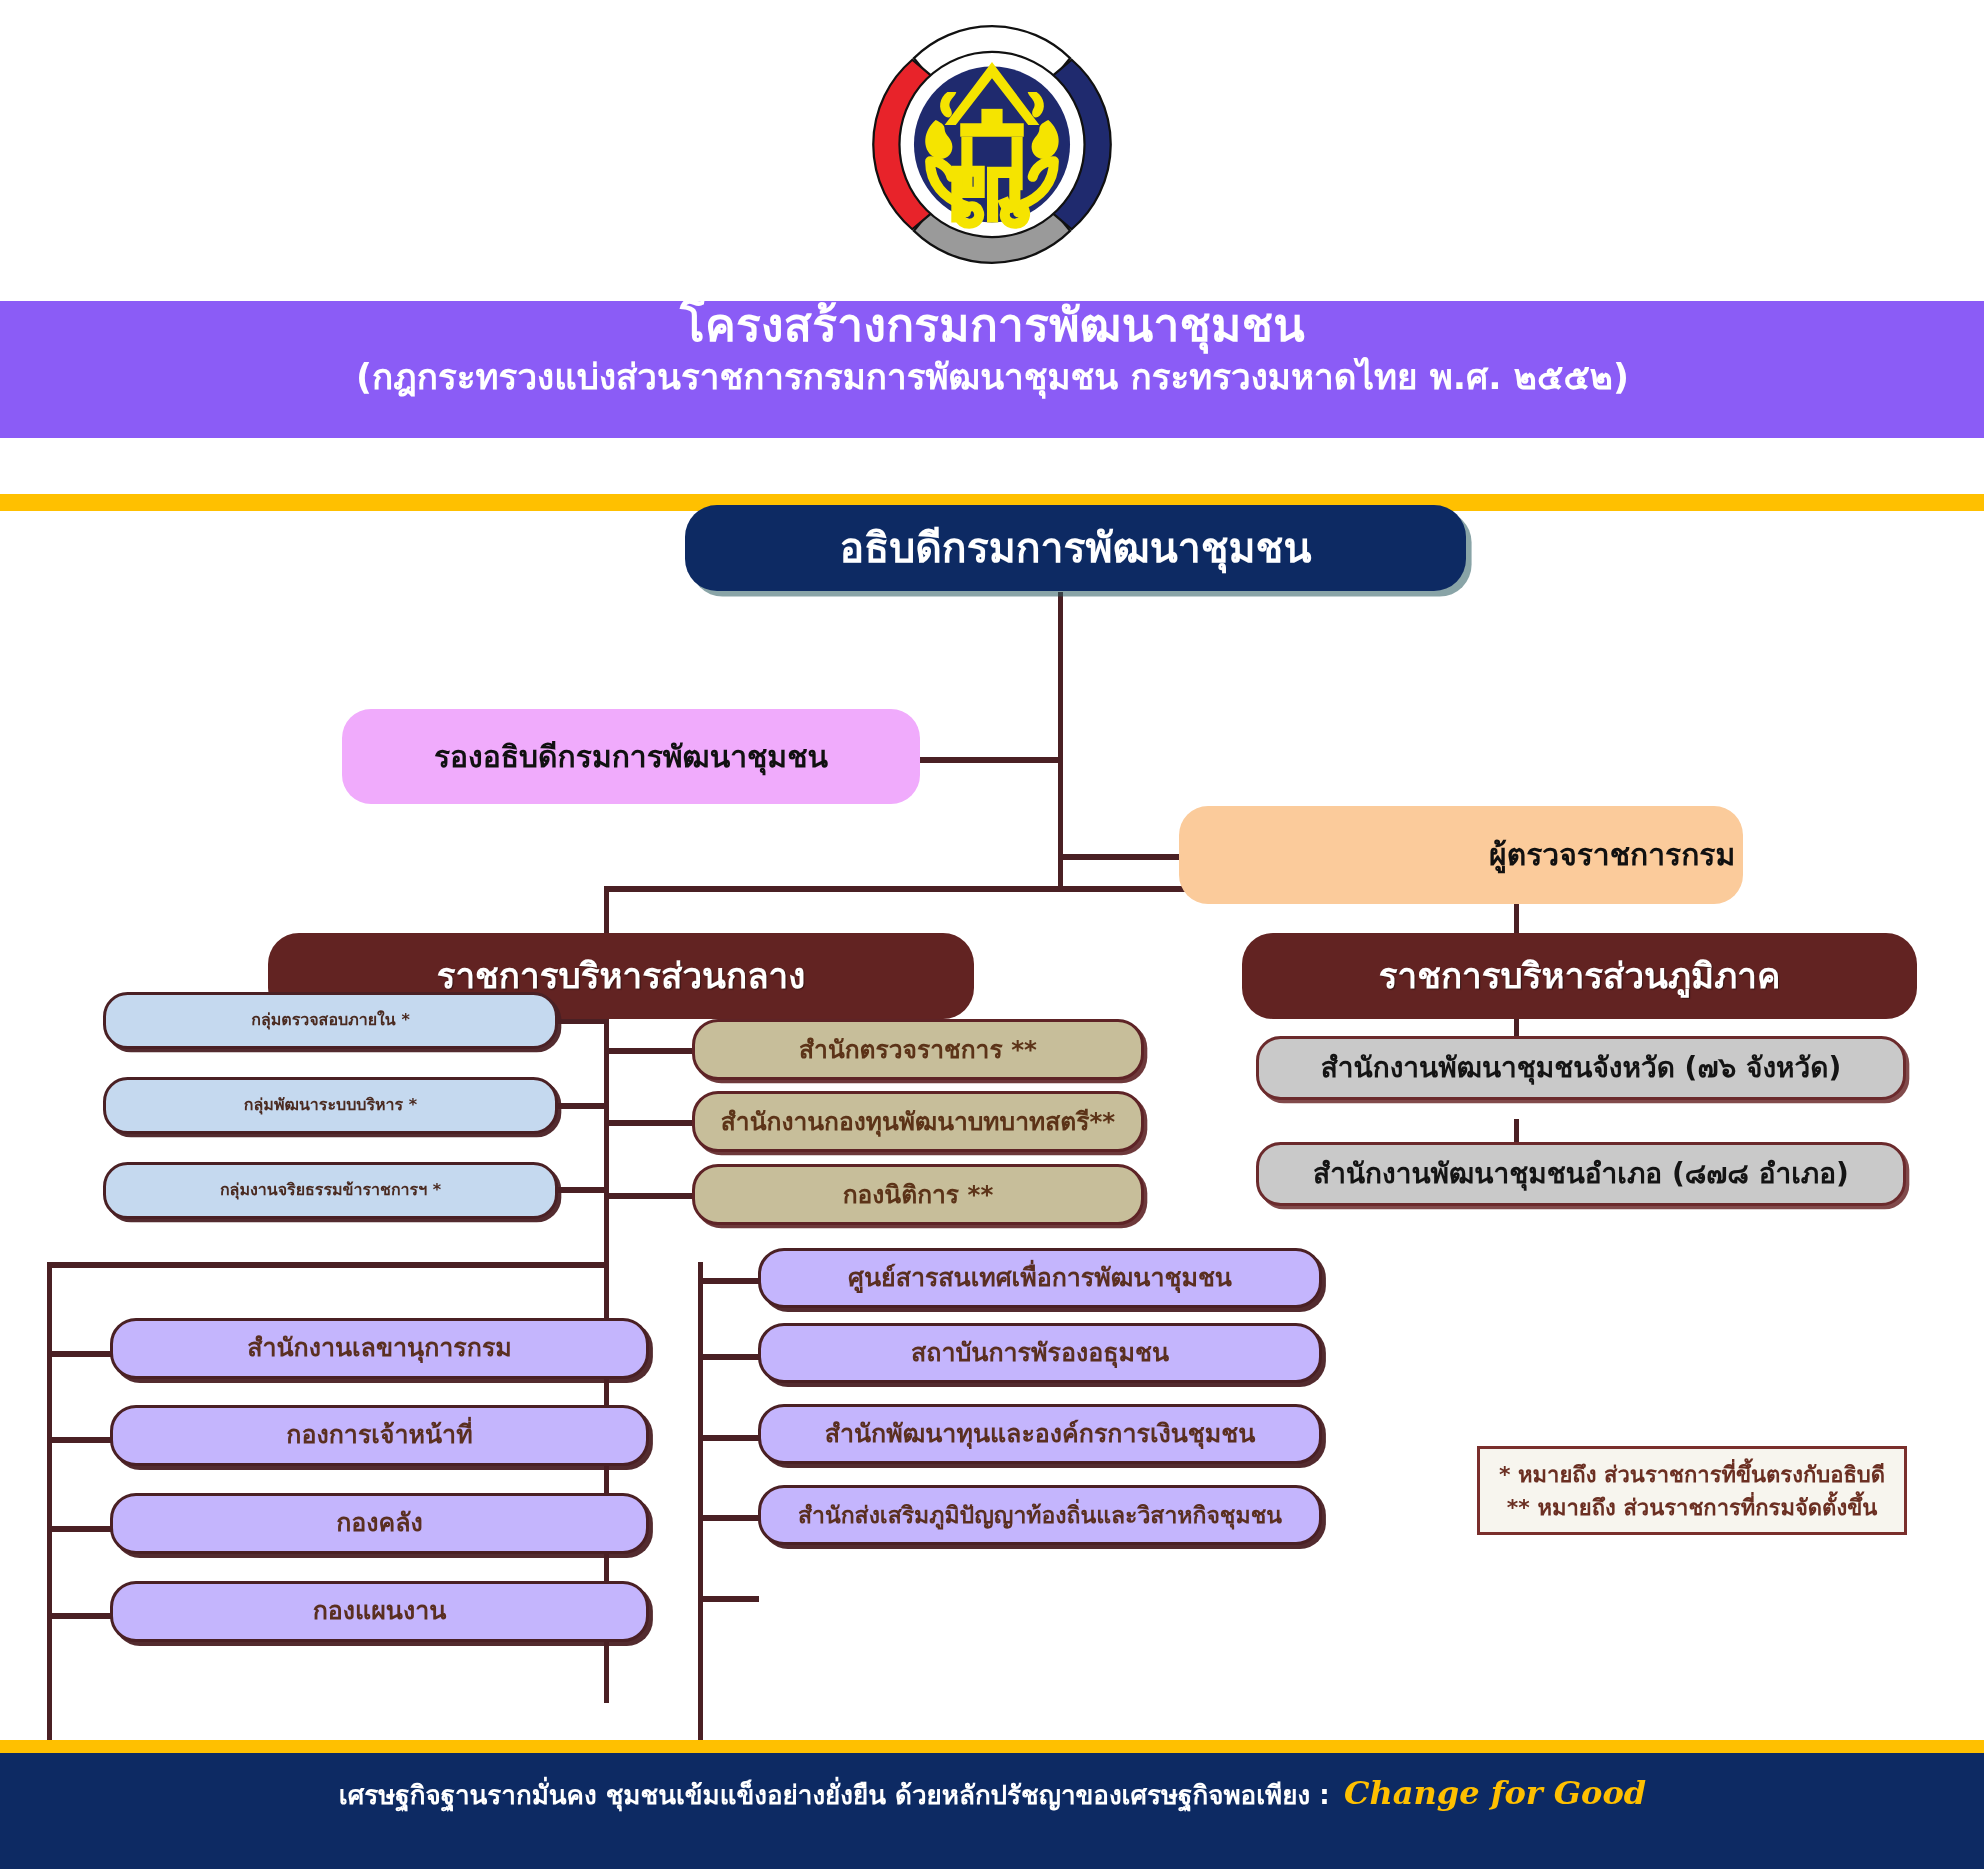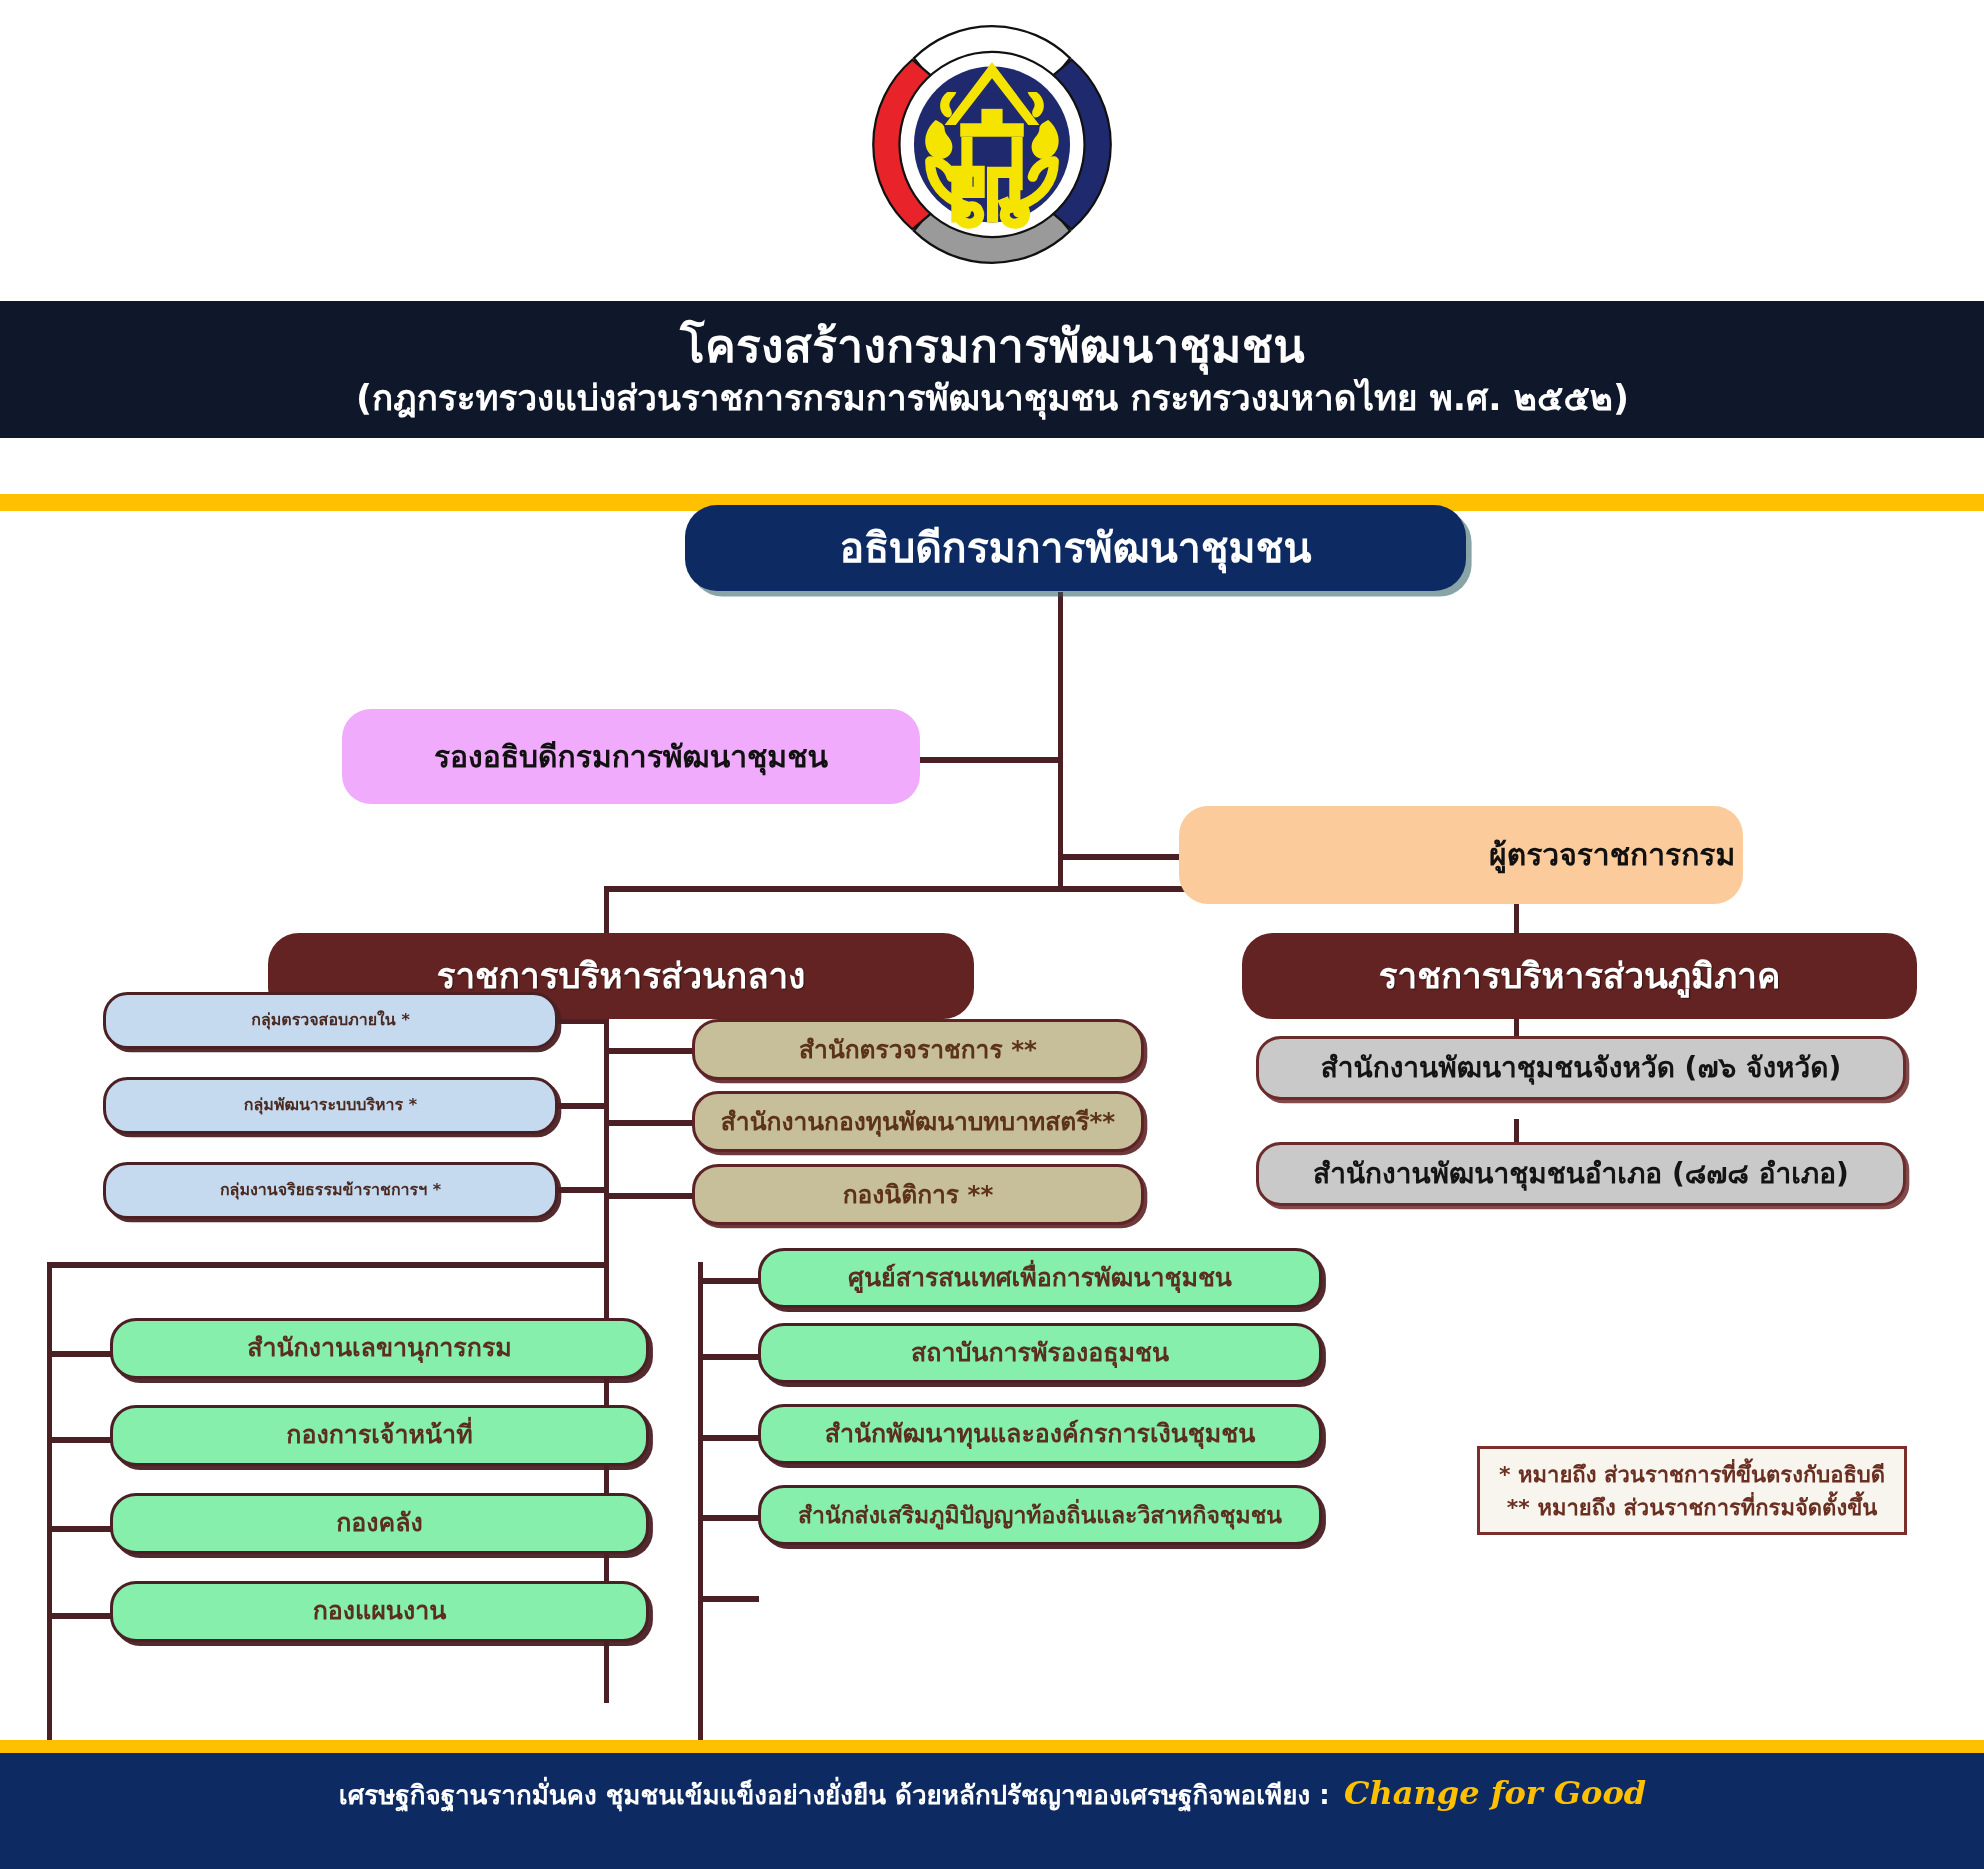--- a/index.html
+++ b/index.html
@@ -7,22 +7,22 @@
     width:1985px;height:1870px;position:relative;overflow:hidden;
     font-family:"DejaVu Sans","Liberation Sans",sans-serif;
   }
   
   #logo-area{position:absolute;left:0;top:0;width:1985px;height:301px;}
   #logo-svg{position:absolute;left:861px;top:4.5px;}
 
   
   #title-band{
     position:absolute;left:0;top:301px;width:1985px;height:137px;
-    background:#0f172a;box-sizing:border-box;
-    display:flex;flex-direction:column;align-items:center;justify-content:center;
+    background:#8b5cf6;box-sizing:border-box;
+    display:flex;flex-direction:column;align-items:center;justify-content:flex-start;
   }
   #title-main{
     color:#ffffff;font-size:46px;font-weight:bold;letter-spacing:0.3px;
     line-height:1.05;text-align:center;white-space:nowrap;
   }
   #title-sub{
     color:#ffffff;font-size:35px;font-weight:bold;margin-top:10px;
     line-height:1.05;text-align:center;white-space:nowrap;
   }
   #title-rule{position:absolute;left:0;top:494px;width:1985px;height:16.7px;background:#ffc000;}
@@ -65,21 +65,21 @@
     background:#c7be9a;color:#5c3318;border:3.3px solid #5e2326;border-radius:26px;
     font-size:24.6px;font-weight:bold;
     box-shadow:3.3px 3.3px 0 rgba(94,35,38,.9);
   }
   .n-gray{
     background:#c9c9c9;color:#141414;border:3.9px solid #6b2a2c;border-radius:24.6px;
     font-size:28px;font-weight:bold;
     box-shadow:3.3px 3.3px 0 rgba(107,42,44,.85);
   }
   .n-pink{
-    background:#86efac;color:#5a2f21;border:3.9px solid #4a2024;border-radius:26px;
+    background:#c4b5fd;color:#5a2f21;border:3.9px solid #4a2024;border-radius:26px;
     font-size:25px;font-weight:bold;
     box-shadow:3.9px 3.9px 0 rgba(74,32,36,.95);
   }
   .n-pink.small span{font-size:23px;}
 
   
   .ln{position:absolute;background:#4a2024;}
 
   
   #legend{

